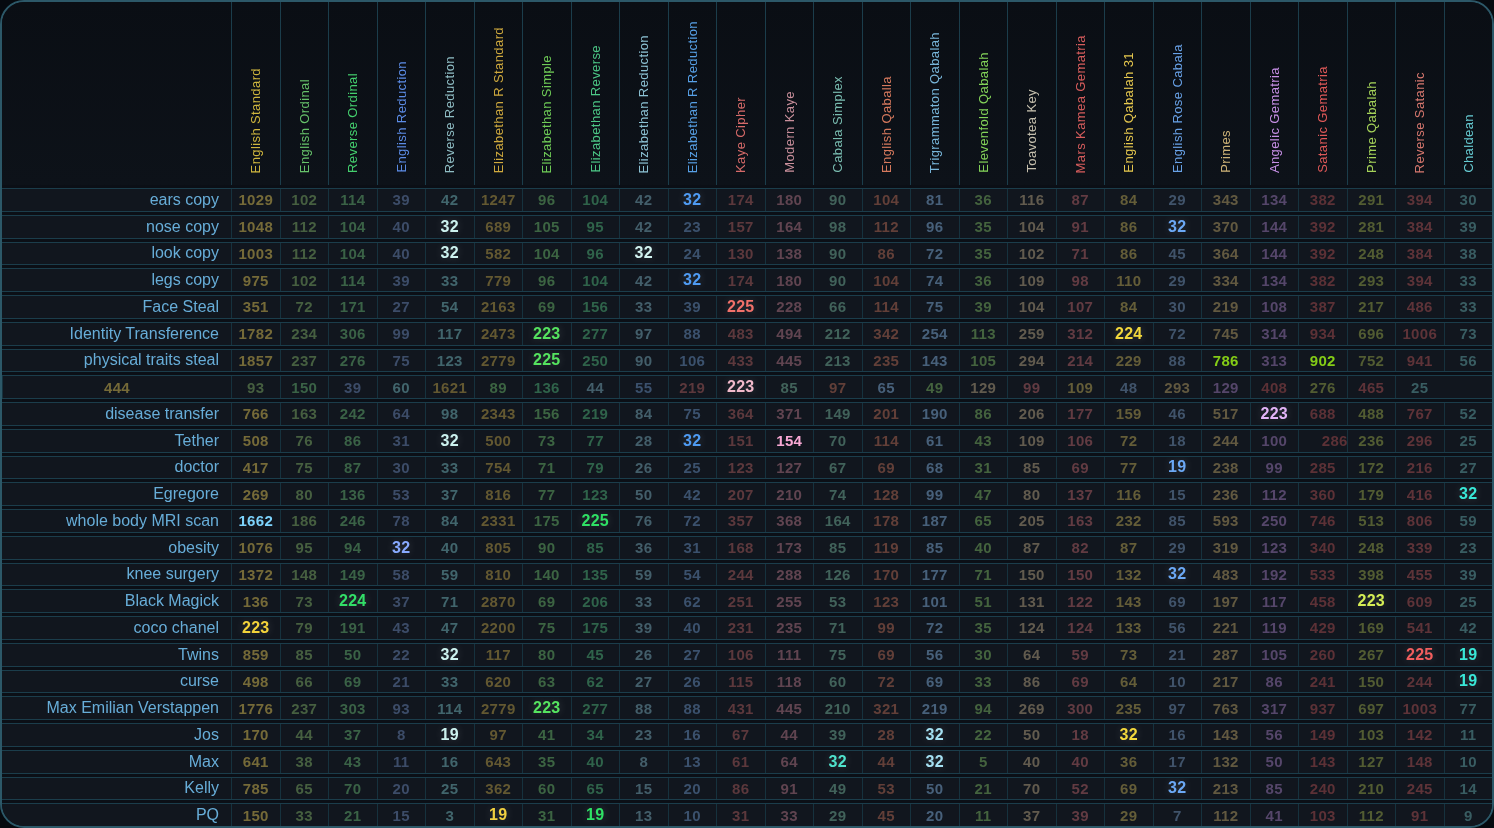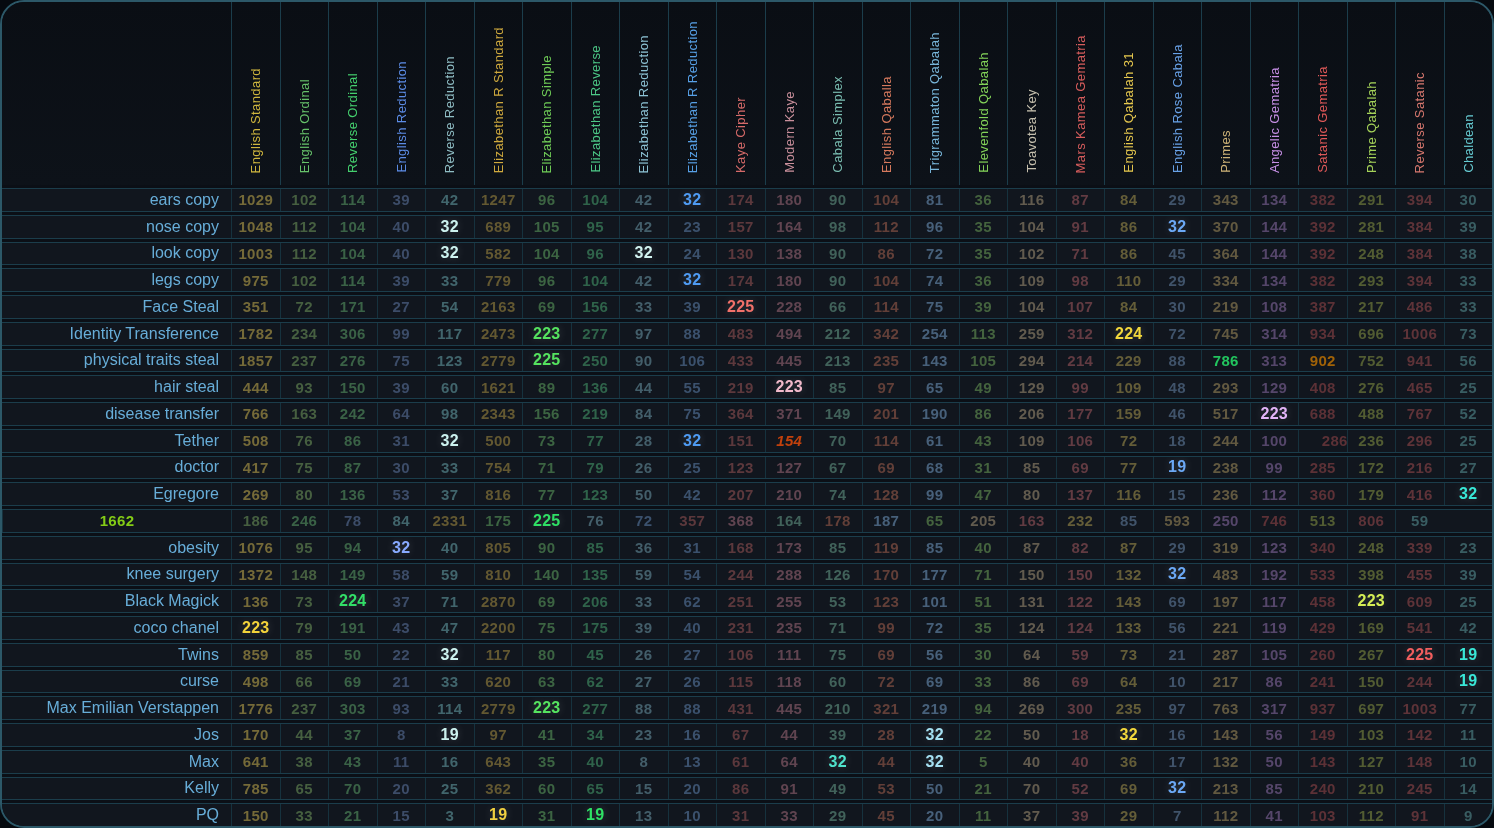--- a/index.html
+++ b/index.html
@@ -310,29 +310,28 @@
       <div class="cell" style="color: rgb(92, 56, 60);">433</div>
       <div class="cell" style="color: rgb(96, 68, 80);">445</div>
       <div class="cell" style="color: rgb(65, 98, 90);">213</div>
       <div class="cell" style="color: rgb(98, 63, 56);">235</div>
       <div class="cell" style="color: rgb(71, 96, 122);">143</div>
       <div class="cell" style="color: rgb(68, 99, 62);">105</div>
       <div class="cell" style="color: rgb(98, 91, 78);">294</div>
       <div class="cell" style="color: rgb(98, 59, 66);">214</div>
       <div class="cell" style="color: rgb(100, 93, 56);">229</div>
       <div class="cell" style="color: rgb(64, 83, 106);">88</div>
-      <div class="cell" style="color: #22c55e; text-align: center;">786</div>
+      <div class="cell" style="color: #84cc16; text-align: center;">786</div>
       <div class="cell" style="color: rgb(85, 70, 106);">313</div>
-      <div class="cell" style="color: #a16207;">902</div>
+      <div class="cell" style="color: #84cc16;">902</div>
       <div class="cell" style="color: rgb(82, 92, 50);">752</div>
       <div class="cell" style="color: rgb(94, 51, 56);">941</div>
       <div class="cell" style="color: rgb(57, 93, 98);">56</div>
     </div>
     <div class="grid-row rowstrip">
-      <div class="label">hair steal</div>
       <div class="cell" style="color: rgb(117, 106, 56);">444</div>
       <div class="cell" style="color: rgb(70, 95, 64);">93</div>
       <div class="cell" style="color: rgb(58, 98, 70);">150</div>
       <div class="cell" style="color: rgb(60, 76, 104);">39</div>
       <div class="cell" style="color: rgb(65, 101, 108);">60</div>
       <div class="cell" style="color: rgb(99, 88, 49);">1621</div>
       <div class="cell" style="color: rgb(60, 100, 66);">89</div>
       <div class="cell" style="color: rgb(47, 99, 74);">136</div>
       <div class="cell" style="color: rgb(67, 94, 106);">44</div>
       <div class="cell" style="color: rgb(59, 81, 109);">55</div>
@@ -388,21 +387,21 @@
       <div class="cell" style="color: rgb(70, 95, 64);">76</div>
       <div class="cell" style="color: rgb(58, 98, 70);">86</div>
       <div class="cell" style="color: rgb(60, 76, 104);">31</div>
       <div class="cell bright" style="color: rgb(205, 242, 239);">32</div>
       <div class="cell" style="color: rgb(99, 88, 49);">500</div>
       <div class="cell" style="color: rgb(60, 100, 66);">73</div>
       <div class="cell" style="color: rgb(47, 99, 74);">77</div>
       <div class="cell" style="color: rgb(67, 94, 106);">28</div>
       <div class="cell bright" style="color: rgb(79, 155, 242);">32</div>
       <div class="cell" style="color: rgb(92, 56, 60);">151</div>
-      <div class="cell" style="color: #c2410c; font-style: italic;">154</div>
+      <div class="cell" style="color: #f9a8d4;">154</div>
       <div class="cell" style="color: rgb(65, 98, 90);">70</div>
       <div class="cell" style="color: rgb(98, 63, 56);">114</div>
       <div class="cell" style="color: rgb(71, 96, 122);">61</div>
       <div class="cell" style="color: rgb(68, 99, 62);">43</div>
       <div class="cell" style="color: rgb(98, 91, 78);">109</div>
       <div class="cell" style="color: rgb(98, 59, 66);">106</div>
       <div class="cell" style="color: rgb(100, 93, 56);">72</div>
       <div class="cell" style="color: rgb(64, 83, 106);">18</div>
       <div class="cell" style="color: rgb(98, 89, 64);">244</div>
       <div class="cell" style="color: rgb(85, 70, 106);">100</div>
@@ -463,21 +462,22 @@
       <div class="cell" style="color: rgb(100, 93, 56);">116</div>
       <div class="cell" style="color: rgb(64, 83, 106);">15</div>
       <div class="cell" style="color: rgb(98, 89, 64);">236</div>
       <div class="cell" style="color: rgb(85, 70, 106);">112</div>
       <div class="cell" style="color: rgb(92, 49, 54);">360</div>
       <div class="cell" style="color: rgb(82, 92, 50);">179</div>
       <div class="cell" style="color: rgb(94, 51, 56);">416</div>
       <div class="cell bright" style="color: rgb(57, 231, 215);">32</div>
     </div>
     <div class="grid-row rowstrip">
-      <div class="cell" style="color: #84cc16;">1662</div>
+      <div class="label">whole body MRI scan</div>
+      <div class="cell" style="color: #7dd3fc;">1662</div>
       <div class="cell" style="color: rgb(70, 95, 64);">186</div>
       <div class="cell" style="color: rgb(58, 98, 70);">246</div>
       <div class="cell" style="color: rgb(60, 76, 104);">78</div>
       <div class="cell" style="color: rgb(65, 101, 108);">84</div>
       <div class="cell" style="color: rgb(99, 88, 49);">2331</div>
       <div class="cell" style="color: rgb(60, 100, 66);">175</div>
       <div class="cell bright" style="color: rgb(47, 224, 101);">225</div>
       <div class="cell" style="color: rgb(67, 94, 106);">76</div>
       <div class="cell" style="color: rgb(59, 81, 109);">72</div>
       <div class="cell" style="color: rgb(92, 56, 60);">357</div>

